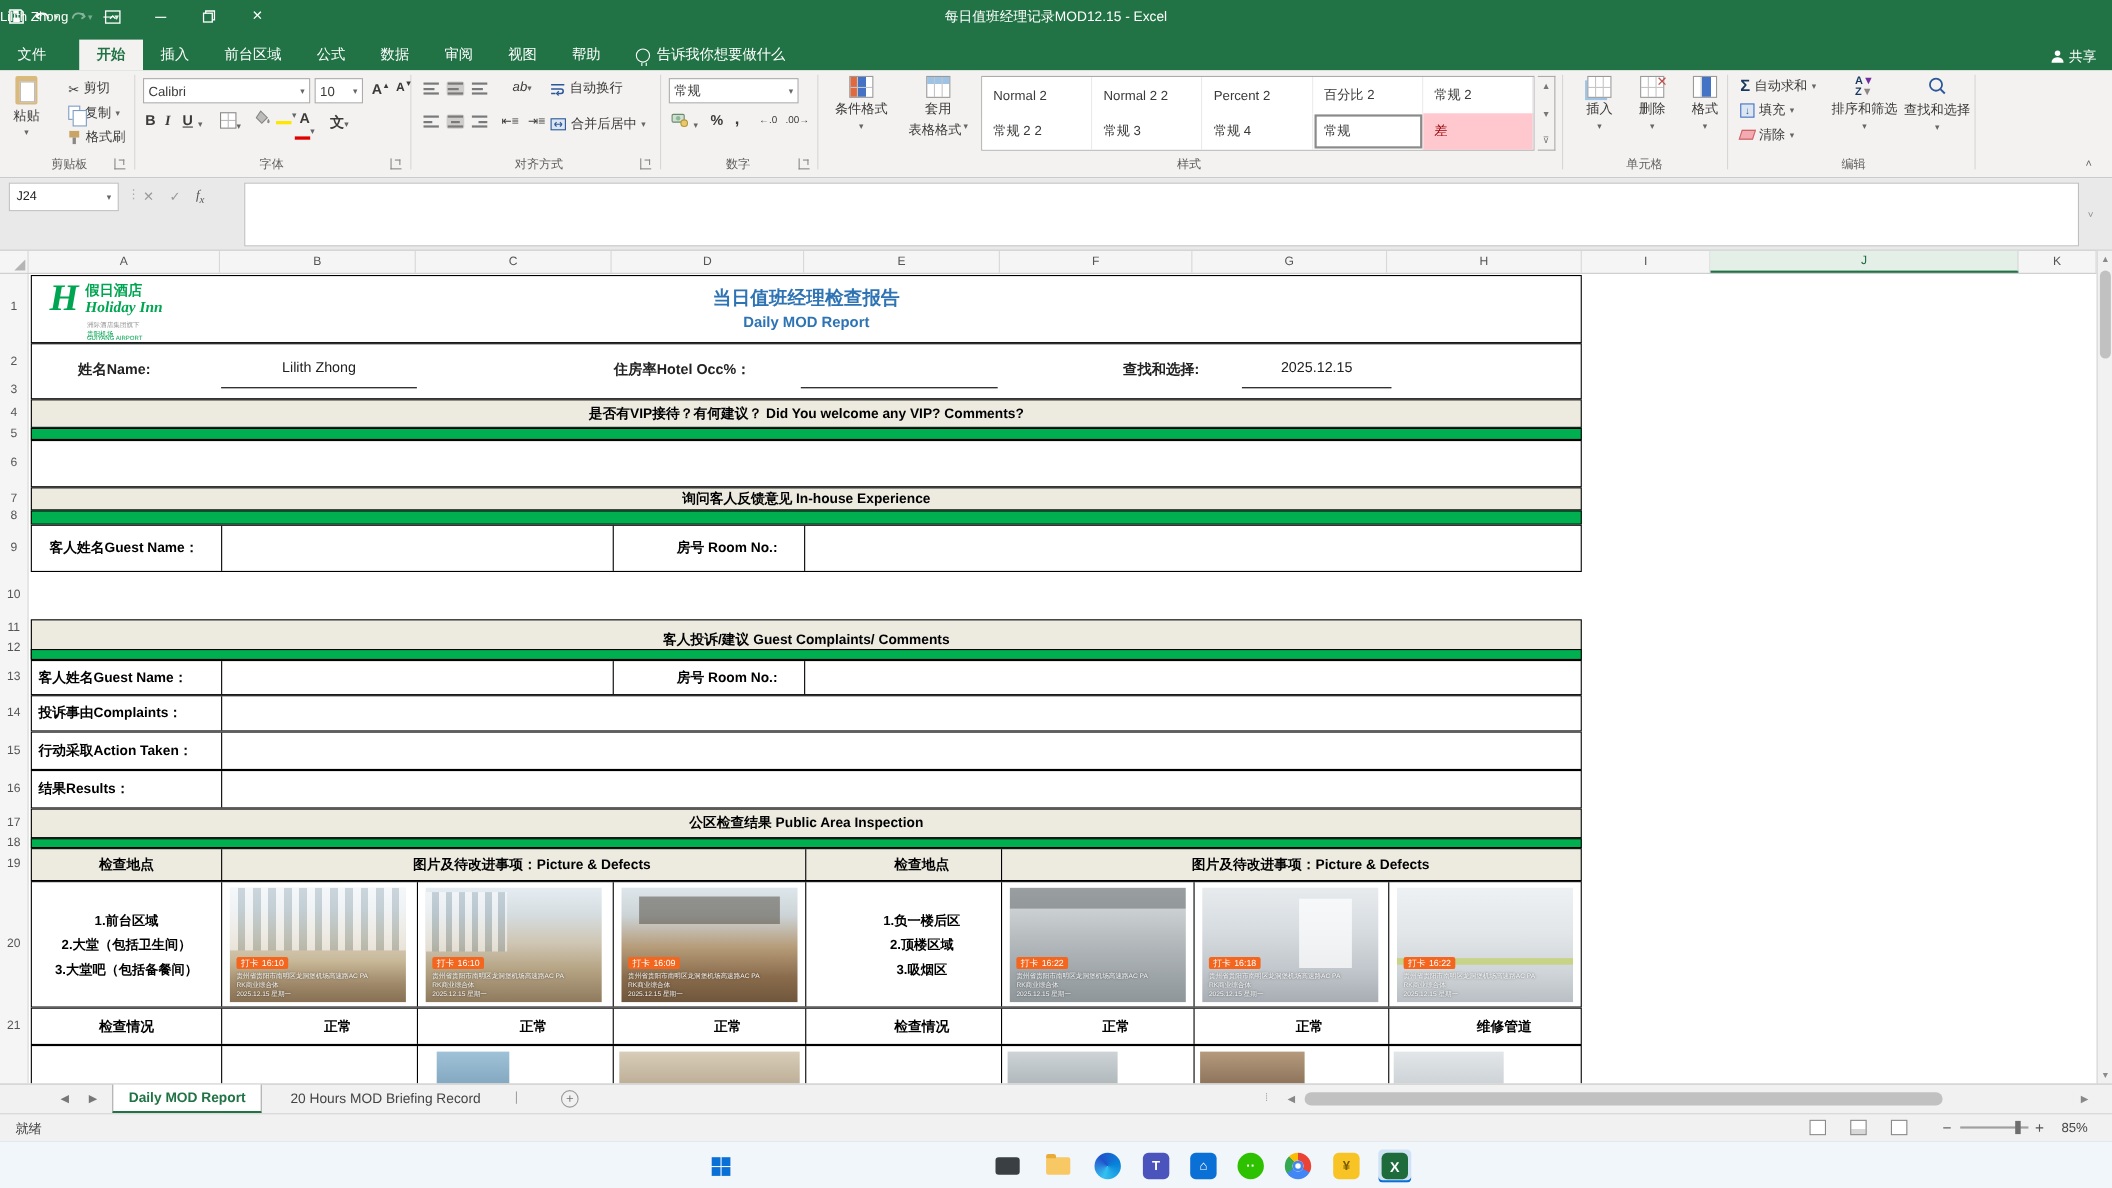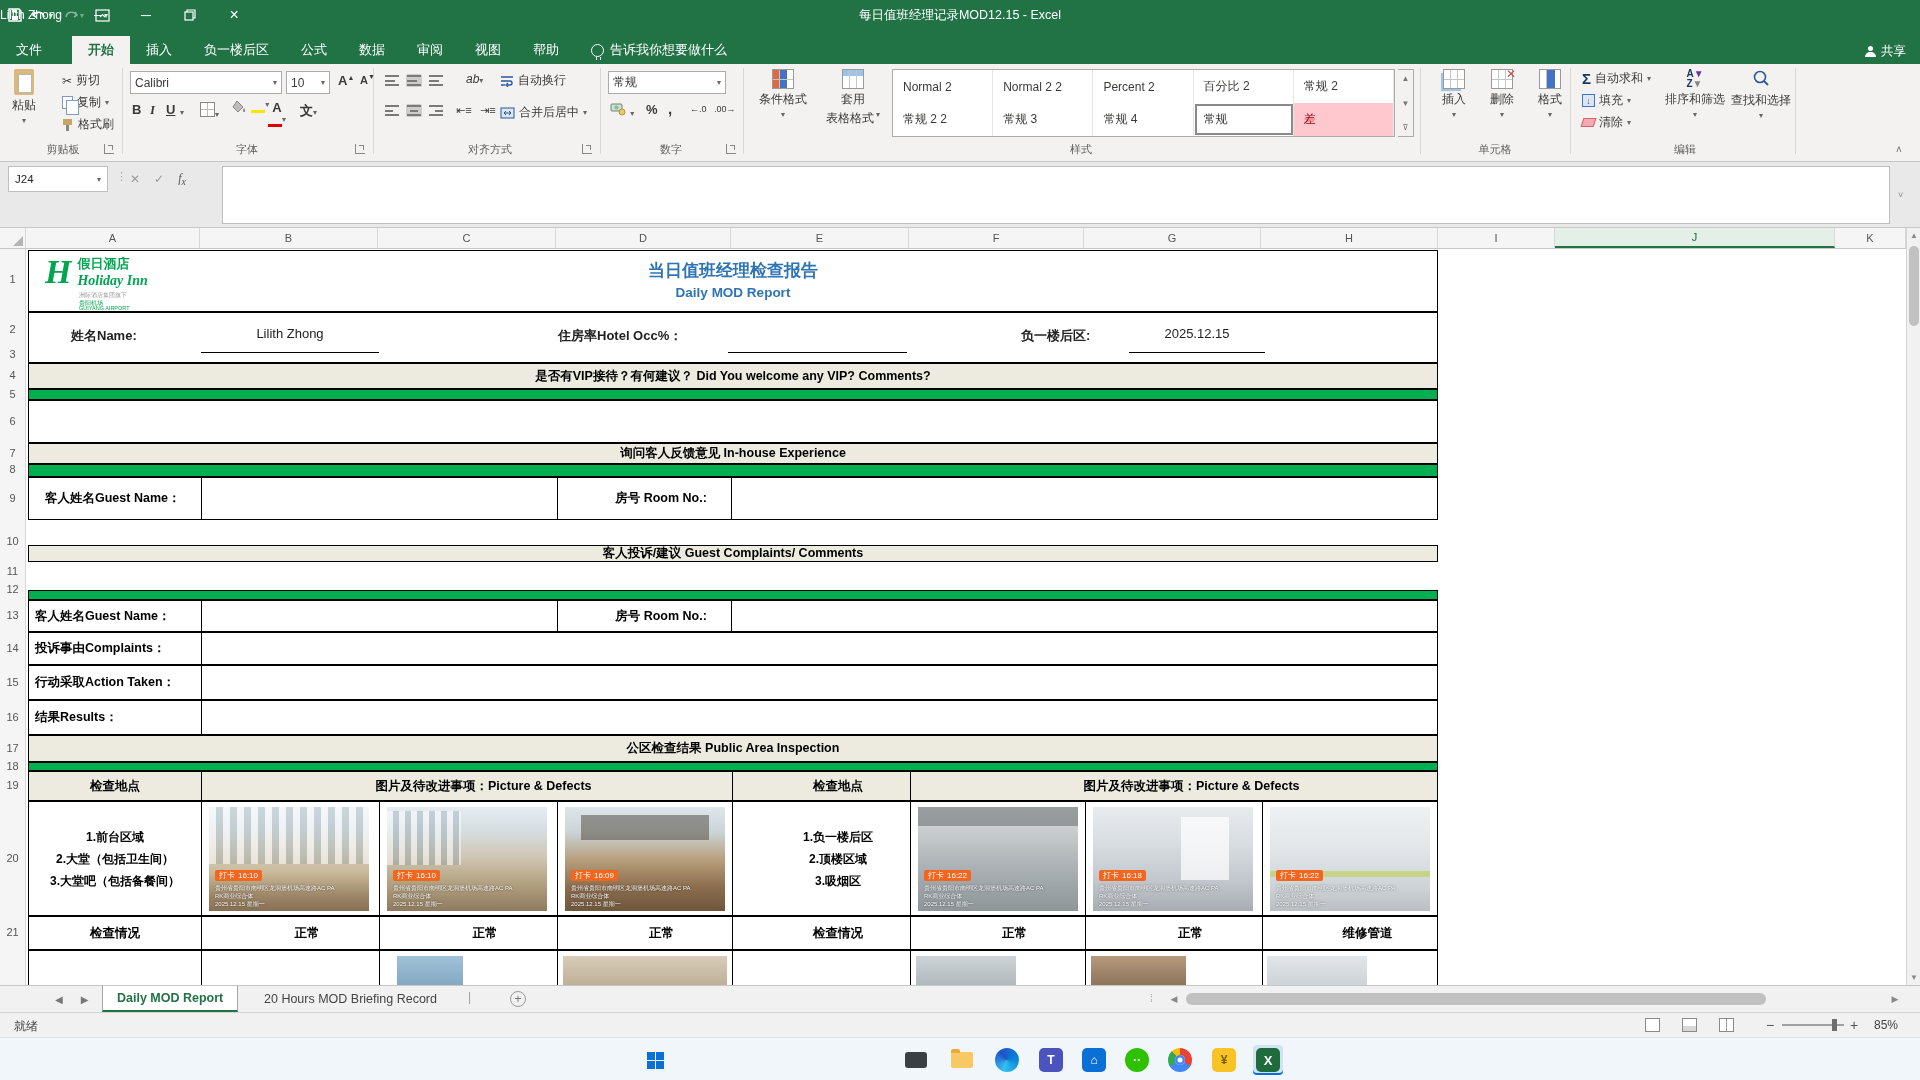--- a/index.html
+++ b/index.html
@@ -178,21 +178,21 @@
         </svg>
     </span>
     <span class="winbtn" style="font-size:16px">×</span>
   </div>
 </div>
 
 <div class="abs tabrow">
   <div class="rtab">文件</div>
   <div class="rtab sel" style="margin-left:14px">开始</div>
   <div class="rtab">插入</div>
-  <div class="rtab">负一楼后区</div>
+  <div class="rtab">前台区域</div>
   <div class="rtab">公式</div>
   <div class="rtab">数据</div>
   <div class="rtab">审阅</div>
   <div class="rtab">视图</div>
   <div class="rtab">帮助</div>
   <div class="tellme">
     <span class="bulb"></span>
     <span>告诉我你想要做什么</span>
   </div>
   <div class="share">
@@ -481,39 +481,39 @@
     <div class="abs" style="left:0;top:8px;width:100%;text-align:center;color:#2e74b5;font-weight:bold;font-size:17px">当日值班经理检查报告</div>
     <div class="abs" style="left:0;top:34px;width:100%;text-align:center;color:#2e74b5;font-weight:bold;font-size:13.5px">Daily MOD Report</div>
   </div>
 
   <div class="frow" style="top:63px;height:51px">
     <div class="abs blab" style="left:42px;top:14px;font-size:13px">姓名Name:</div>
     <div class="abs" style="left:172px;top:13px;width:178px;text-align:center;font-size:13px">Lilith Zhong</div>
     <div class="uline" style="left:172px;top:39px;width:178px"></div>
     <div class="abs blab" style="left:529px;top:14px;font-size:13px">住房率Hotel Occ%：</div>
     <div class="uline" style="left:699px;top:39px;width:179px"></div>
-    <div class="abs blab" style="left:992px;top:14px;font-size:13px">负一楼后区:</div>
+    <div class="abs blab" style="left:992px;top:14px;font-size:13px">查找和选择:</div>
     <div class="abs" style="left:1100px;top:13px;width:136px;text-align:center;font-size:13px">2025.12.15</div>
     <div class="uline" style="left:1100px;top:39px;width:136px"></div>
   </div>
 
   <div class="frow beige" style="top:114px;height:26px">是否有VIP接待？有何建议？ Did You welcome any VIP? Comments?</div>
   <div class="frow gbar" style="top:140px;height:11px"></div>
   <div class="frow" style="top:151px;height:43px"></div>
 
   <div class="frow beige" style="top:194px;height:21px">询问客人反馈意见 In-house Experience</div>
   <div class="frow gbar" style="top:215px;height:13px"></div>
   <div class="frow" style="top:228px;height:43px">
     <div class="fcell blab" style="left:0;width:172px;padding-left:16px">客人姓名Guest Name：</div>
     <div class="fcell bl" style="left:172px;width:356px"></div>
     <div class="fcell bl br blab" style="left:528px;width:175px;justify-content:center">房号 Room No.:</div>
     <div class="fcell" style="left:703px;width:707px"></div>
   </div>
 
-  <div class="frow beige" style="top:296px;height:17px">客人投诉/建议 Guest Complaints/ Comments</div>
+  <div class="frow beige" style="top:314px;height:36px">客人投诉/建议 Guest Complaints/ Comments</div>
   <div class="frow gbar" style="top:341px;height:10px"></div>
   <div class="frow" style="top:351px;height:32px">
     <div class="fcell blab" style="left:0;width:172px;padding-left:6px">客人姓名Guest Name：</div>
     <div class="fcell bl" style="left:172px;width:356px"></div>
     <div class="fcell bl br blab" style="left:528px;width:175px;justify-content:center">房号 Room No.:</div>
     <div class="fcell" style="left:703px;width:707px"></div>
   </div>
   <div class="frow" style="top:383px;height:33px">
     <div class="fcell blab" style="left:0;width:172px;padding-left:6px">投诉事由Complaints：</div>
     <div class="fcell bl" style="left:172px;width:1238px"></div>

